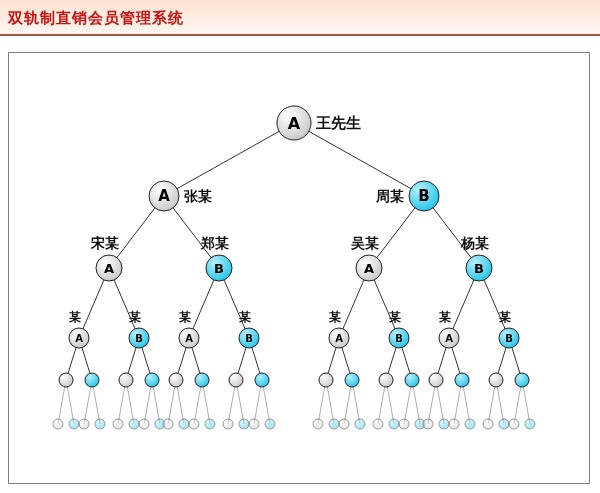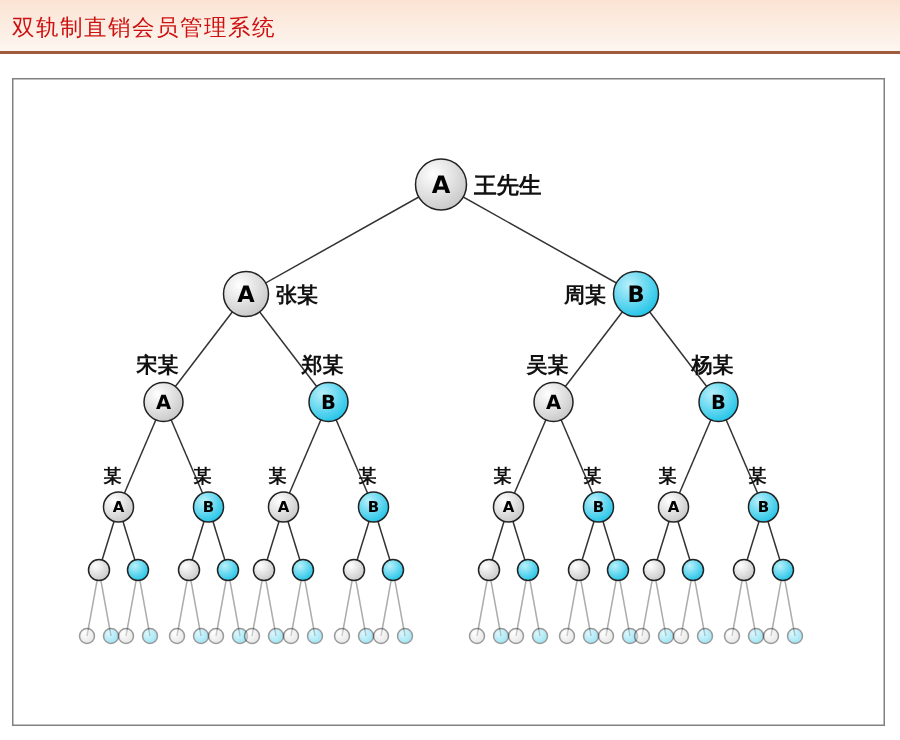--- a/index.html
+++ b/index.html
@@ -11,21 +11,21 @@
   }
   .header{
     height:20px;
     padding:8px 10px 6px 8px;
     background:linear-gradient(var(--header-bg-top,#fbe3d3),var(--header-bg-bottom,#fdf6f0));
     border-bottom:2px solid var(--header-rule,#a05a3c);
   }
   .title{
     color:var(--title-text,#cc1111);
     font-size:15px;
-    font-weight:normal;
+    font-weight:bold;
     letter-spacing:1px;
   }
   .diagram-box{
     margin:16px 8px 0 8px;
     width:580px;
     border:1px solid var(--box-border,#808080);
     background:var(--box-bg,#ffffff);
   }
   .diagram-box svg{display:block;}
   svg text{font-family:"DejaVu Sans","Liberation Sans",sans-serif;}

